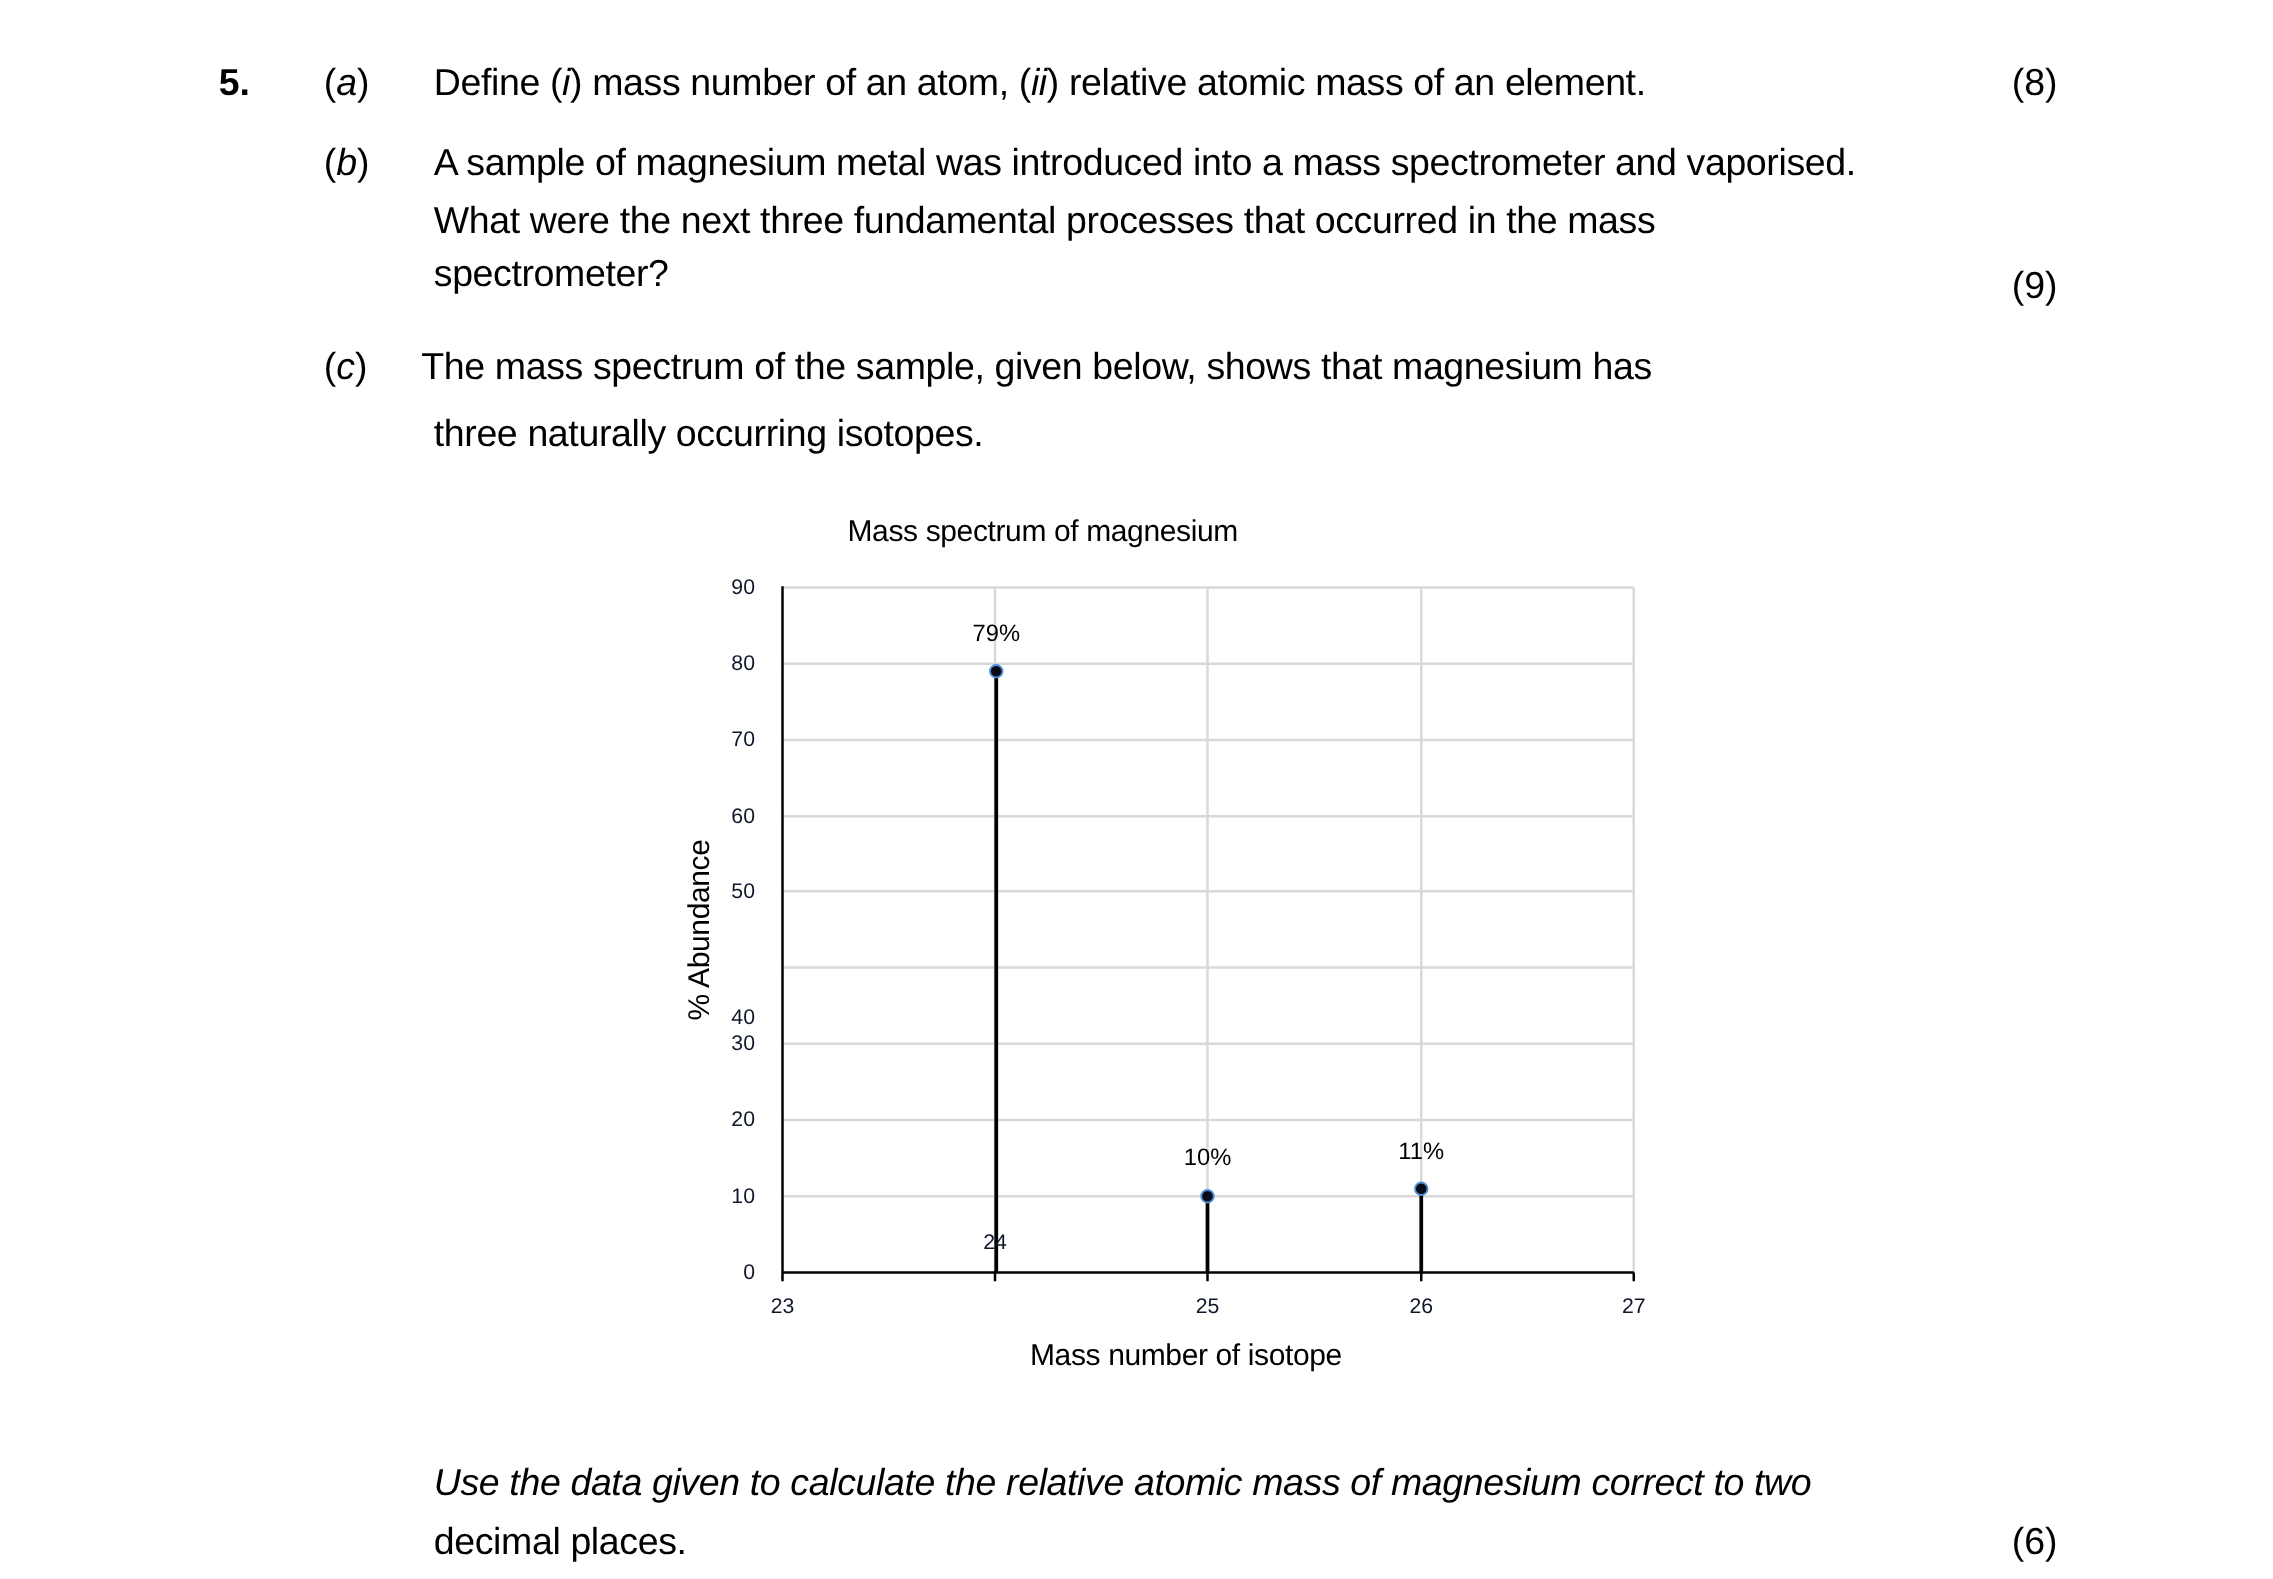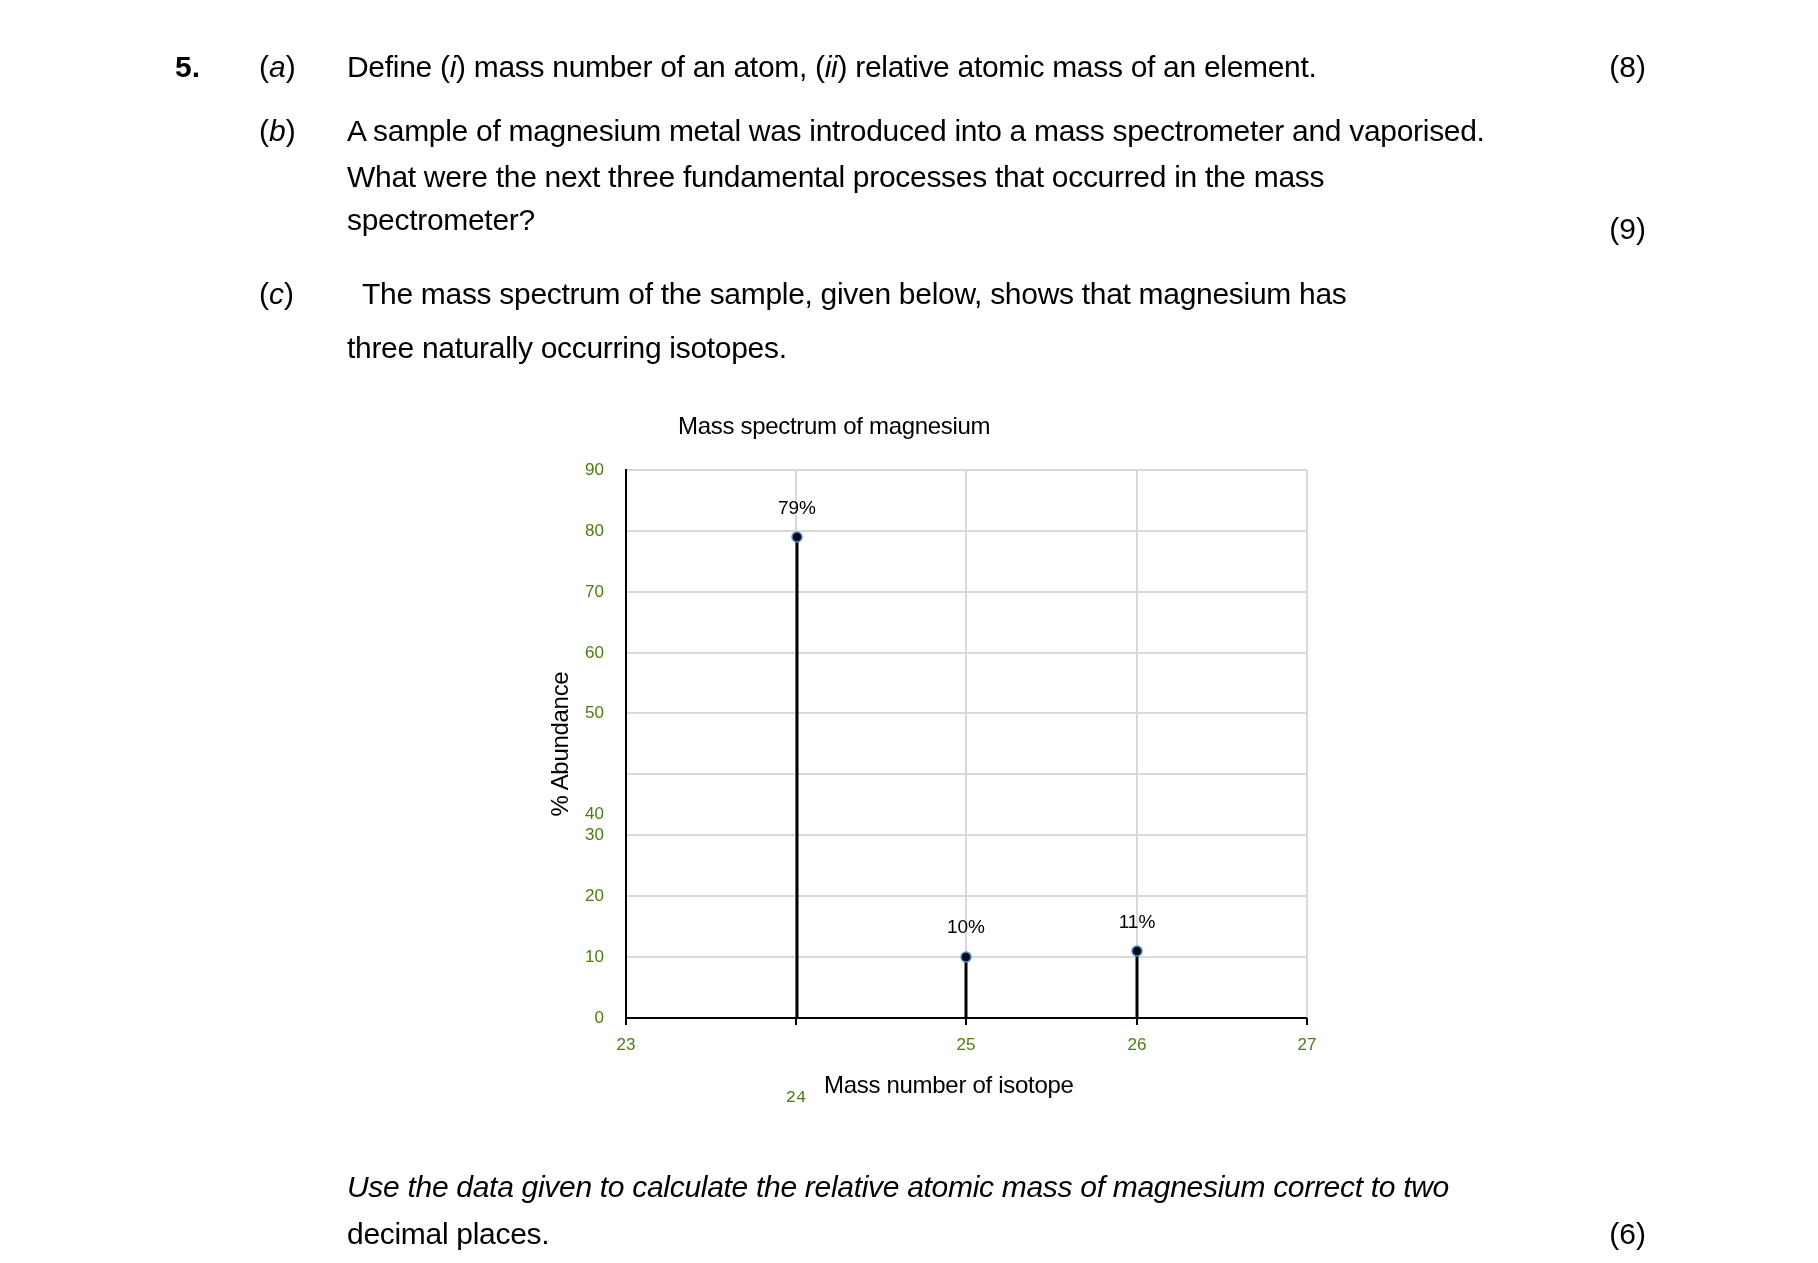--- a/index.html
+++ b/index.html
@@ -7,21 +7,21 @@
          font-family:"Liberation Sans", sans-serif; color:#000; }
   .abs { position:absolute; white-space:nowrap; }
   .q-text { font-size:30px; letter-spacing:-0.3px; line-height:36px; }
   .qnum { font-weight:bold; font-size:30px; line-height:36px; }
   .part { font-size:30px; line-height:36px; }
   .marks { font-size:30px; line-height:36px; text-align:right; width:80px; }
   i { font-style:italic; }
 
   
   .chart-title { font-size:24px; line-height:30px; letter-spacing:-0.3px; width:500px; }
-  .tick { font-size:17px; line-height:20px; color:#4d7c0f; }
+  .tick { font-size:17px; line-height:20px; color:#0f172a; }
   .ytick { text-align:right; width:40px; }
   .xtick { text-align:center; width:40px; }
   .axis-title { font-size:24px; line-height:30px; letter-spacing:-0.3px; }
   .ylabel { transform:rotate(-90deg); transform-origin:center center; text-align:center; width:200px; }
   .data-label { font-size:19px; line-height:22px; text-align:center; width:60px; color:#000000; }
 </style>
 </head>
 <body>
 
 <div class="abs qnum" style="left:175px; top:49px;">5.</div>
@@ -38,21 +38,21 @@
   <span>(</span><i>b</i><span>)</span>
 </div>
 <div class="abs q-text" style="left:347px; top:113px;">A sample of magnesium metal was introduced into a mass spectrometer and vaporised.</div>
 <div class="abs q-text" style="left:347px; top:159px;">What were the next three fundamental processes that occurred in the mass</div>
 <div class="abs q-text" style="left:347px; top:202px;">spectrometer?</div>
 <div class="abs marks" style="left:1566px; top:211px;">(9)</div>
 
 <div class="abs part" style="left:259px; top:276px;">
   <span>(</span><i>c</i><span>)</span>
 </div>
-<div class="abs q-text" style="left:362px; top:276px;">The mass spectrum of the sample, given below, shows that magnesium has</div>
+<div class="abs q-text" style="left:337px; top:276px;">The mass spectrum of the sample, given below, shows that magnesium has</div>
 <div class="abs q-text" style="left:347px; top:330px;">three naturally occurring isotopes.</div>
 
 <div>
   <div class="abs chart-title" style="left:678px; top:411px;">Mass spectrum of magnesium</div>
 
   <svg class="abs" style="left:0; top:0;" width="1818" height="1263" viewBox="0 0 1818 1263">
 
     <g stroke="#d9d9d9" stroke-width="2">
       <line x1="626" y1="470" x2="1307" y2="470"></line>
       <line x1="626" y1="531" x2="1307" y2="531"></line>
@@ -103,21 +103,21 @@
   <div class="abs tick ytick" style="left:564px; top:582px;">70</div>
   <div class="abs tick ytick" style="left:564px; top:643px;">60</div>
   <div class="abs tick ytick" style="left:564px; top:703px;">50</div>
   <div class="abs tick ytick" style="left:564px; top:764px;margin-top:40px;">40</div>
   <div class="abs tick ytick" style="left:564px; top:825px;">30</div>
   <div class="abs tick ytick" style="left:564px; top:886px;">20</div>
   <div class="abs tick ytick" style="left:564px; top:947px;">10</div>
   <div class="abs tick ytick" style="left:564px; top:1008px;">0</div>
 
   <div class="abs tick xtick" style="left:606px; top:1035px;">23</div>
-  <div class="abs tick xtick" style="left:776px; top:1088px;font-family:Liberation Mono, monospace;">24</div>
+  <div class="abs tick xtick" style="left:776px; top:984px;">24</div>
   <div class="abs tick xtick" style="left:946px; top:1035px;">25</div>
   <div class="abs tick xtick" style="left:1117px; top:1035px;">26</div>
   <div class="abs tick xtick" style="left:1287px; top:1035px;">27</div>
 
   <div class="abs axis-title" style="left:824px; top:1070px;">Mass number of isotope</div>
   <div class="abs axis-title ylabel" style="left:460px; top:729px;">% Abundance</div>
 </div>
 
 <div class="abs q-text" style="left:347px; top:1169px;font-style:italic;">Use the data given to calculate the relative atomic mass of magnesium correct to two</div>
 <div class="abs q-text" style="left:347px; top:1216px;">decimal places.</div>

